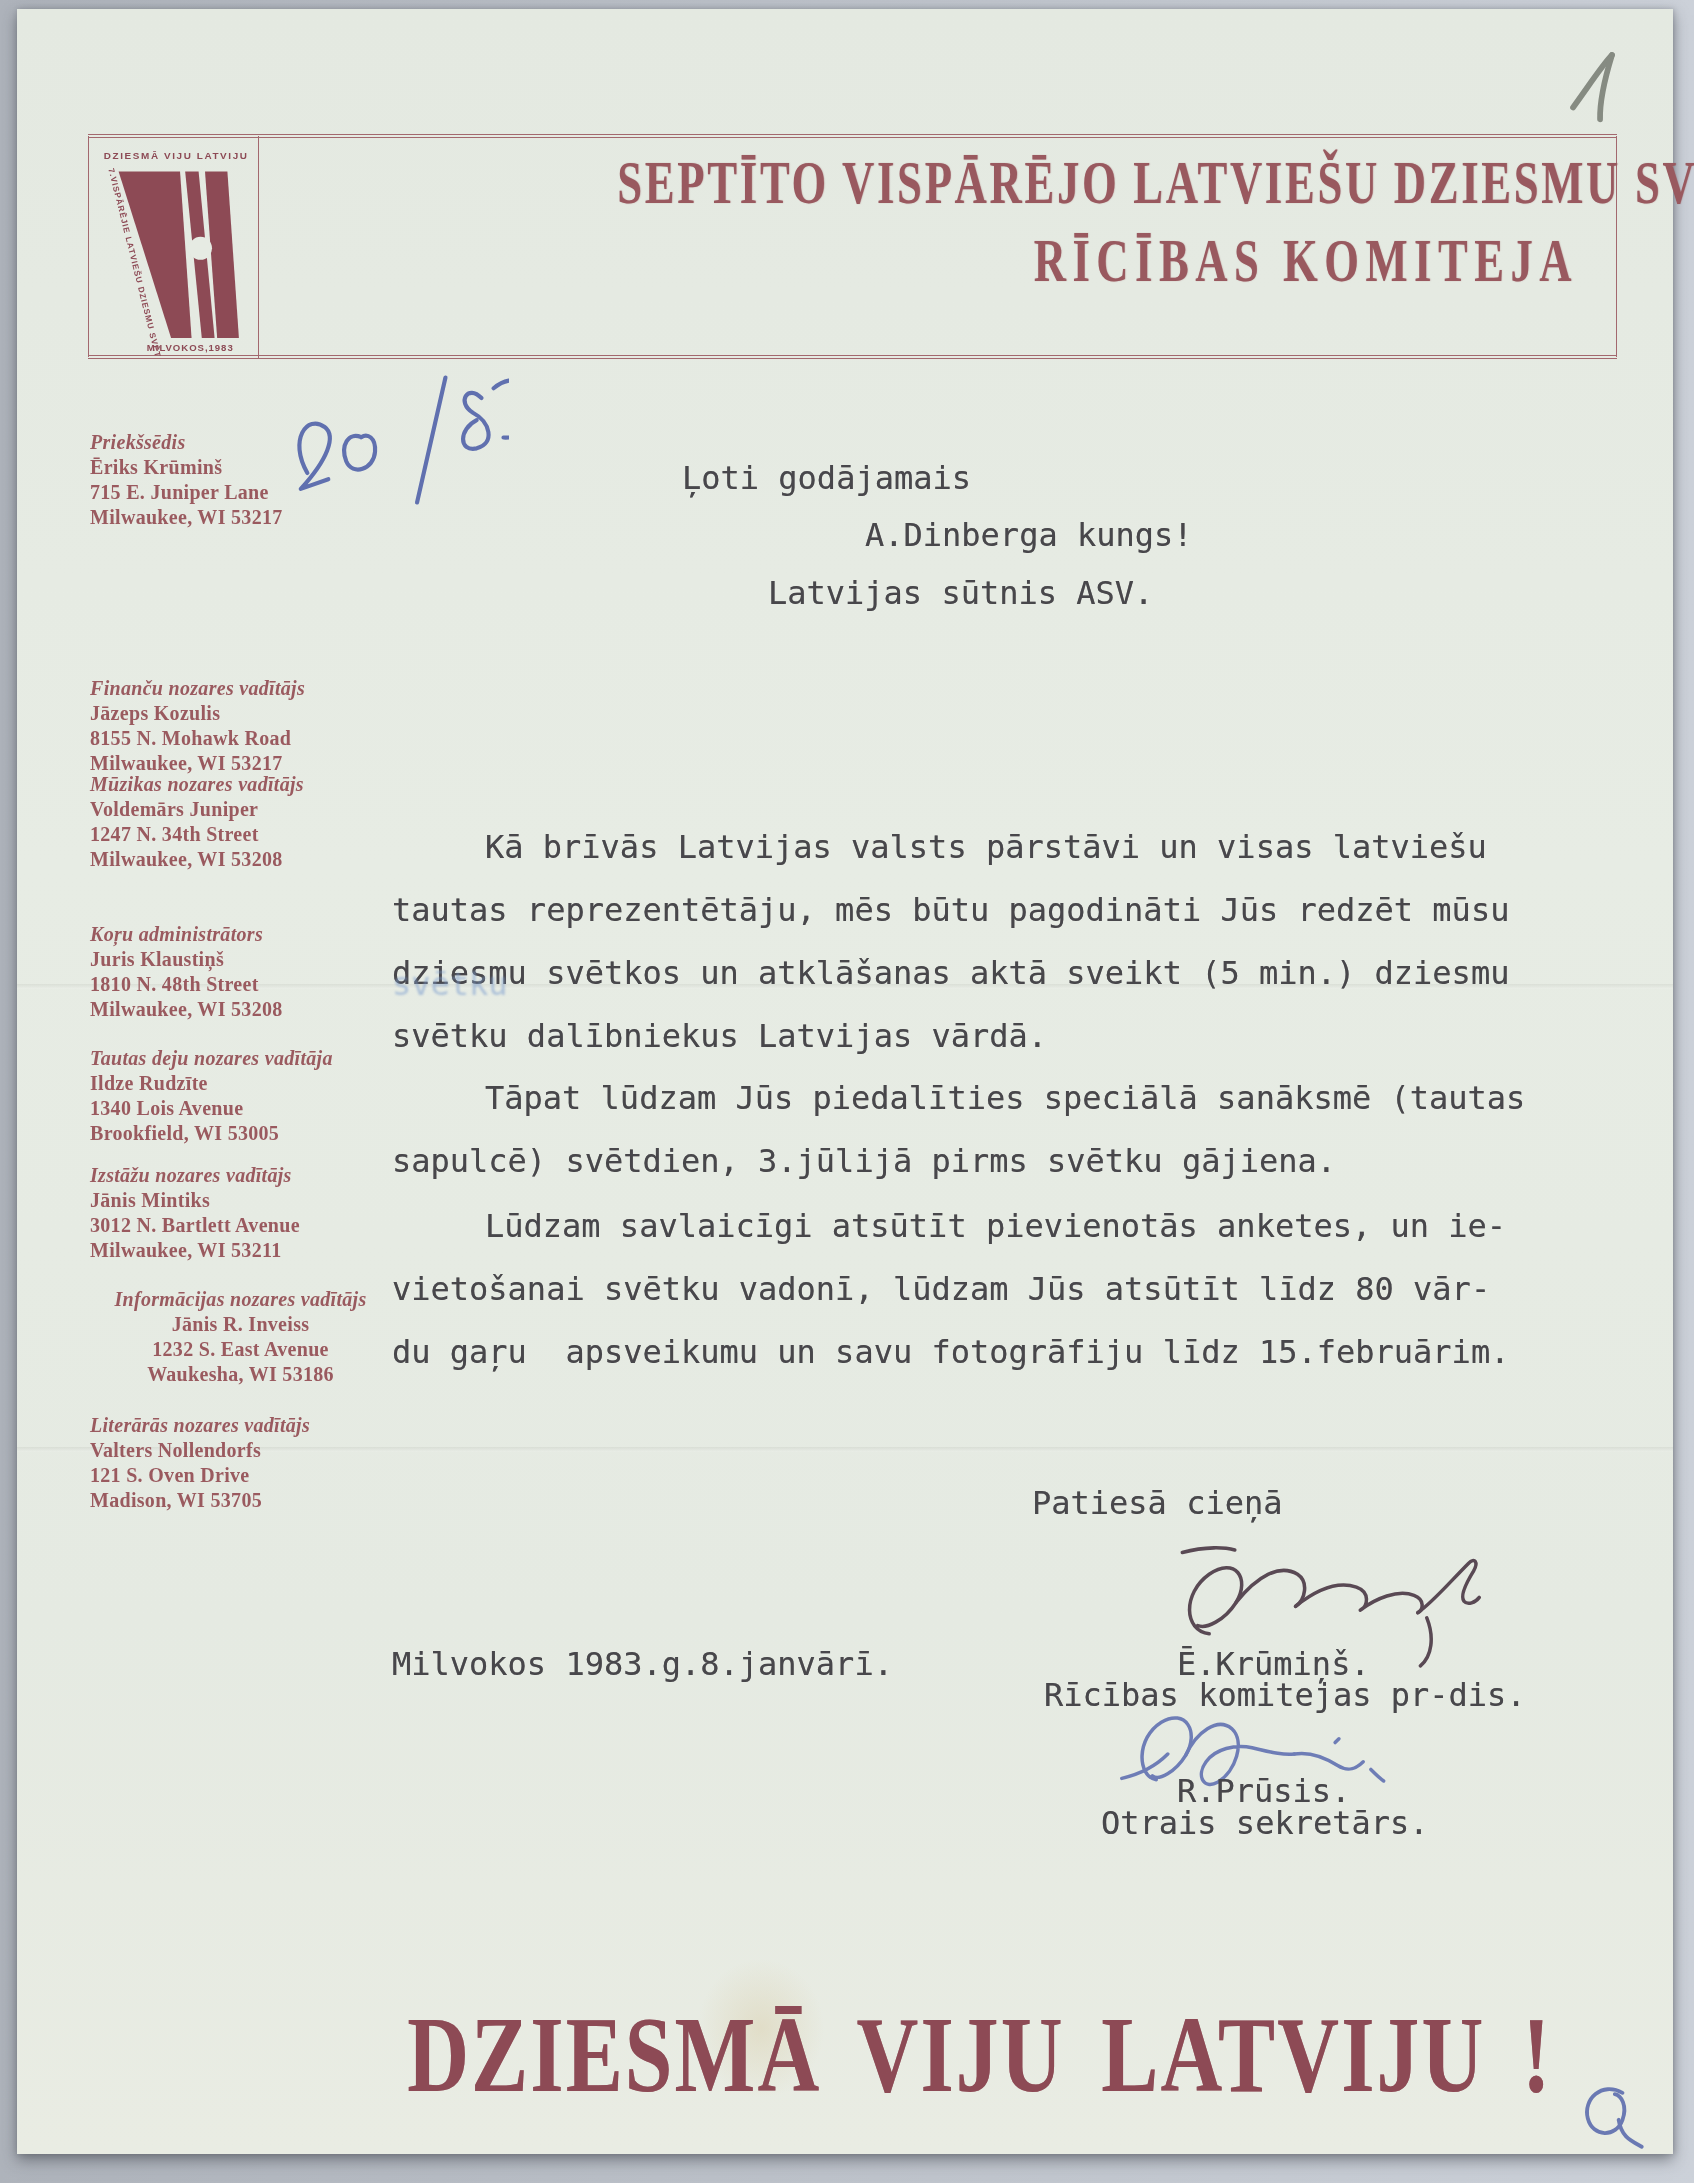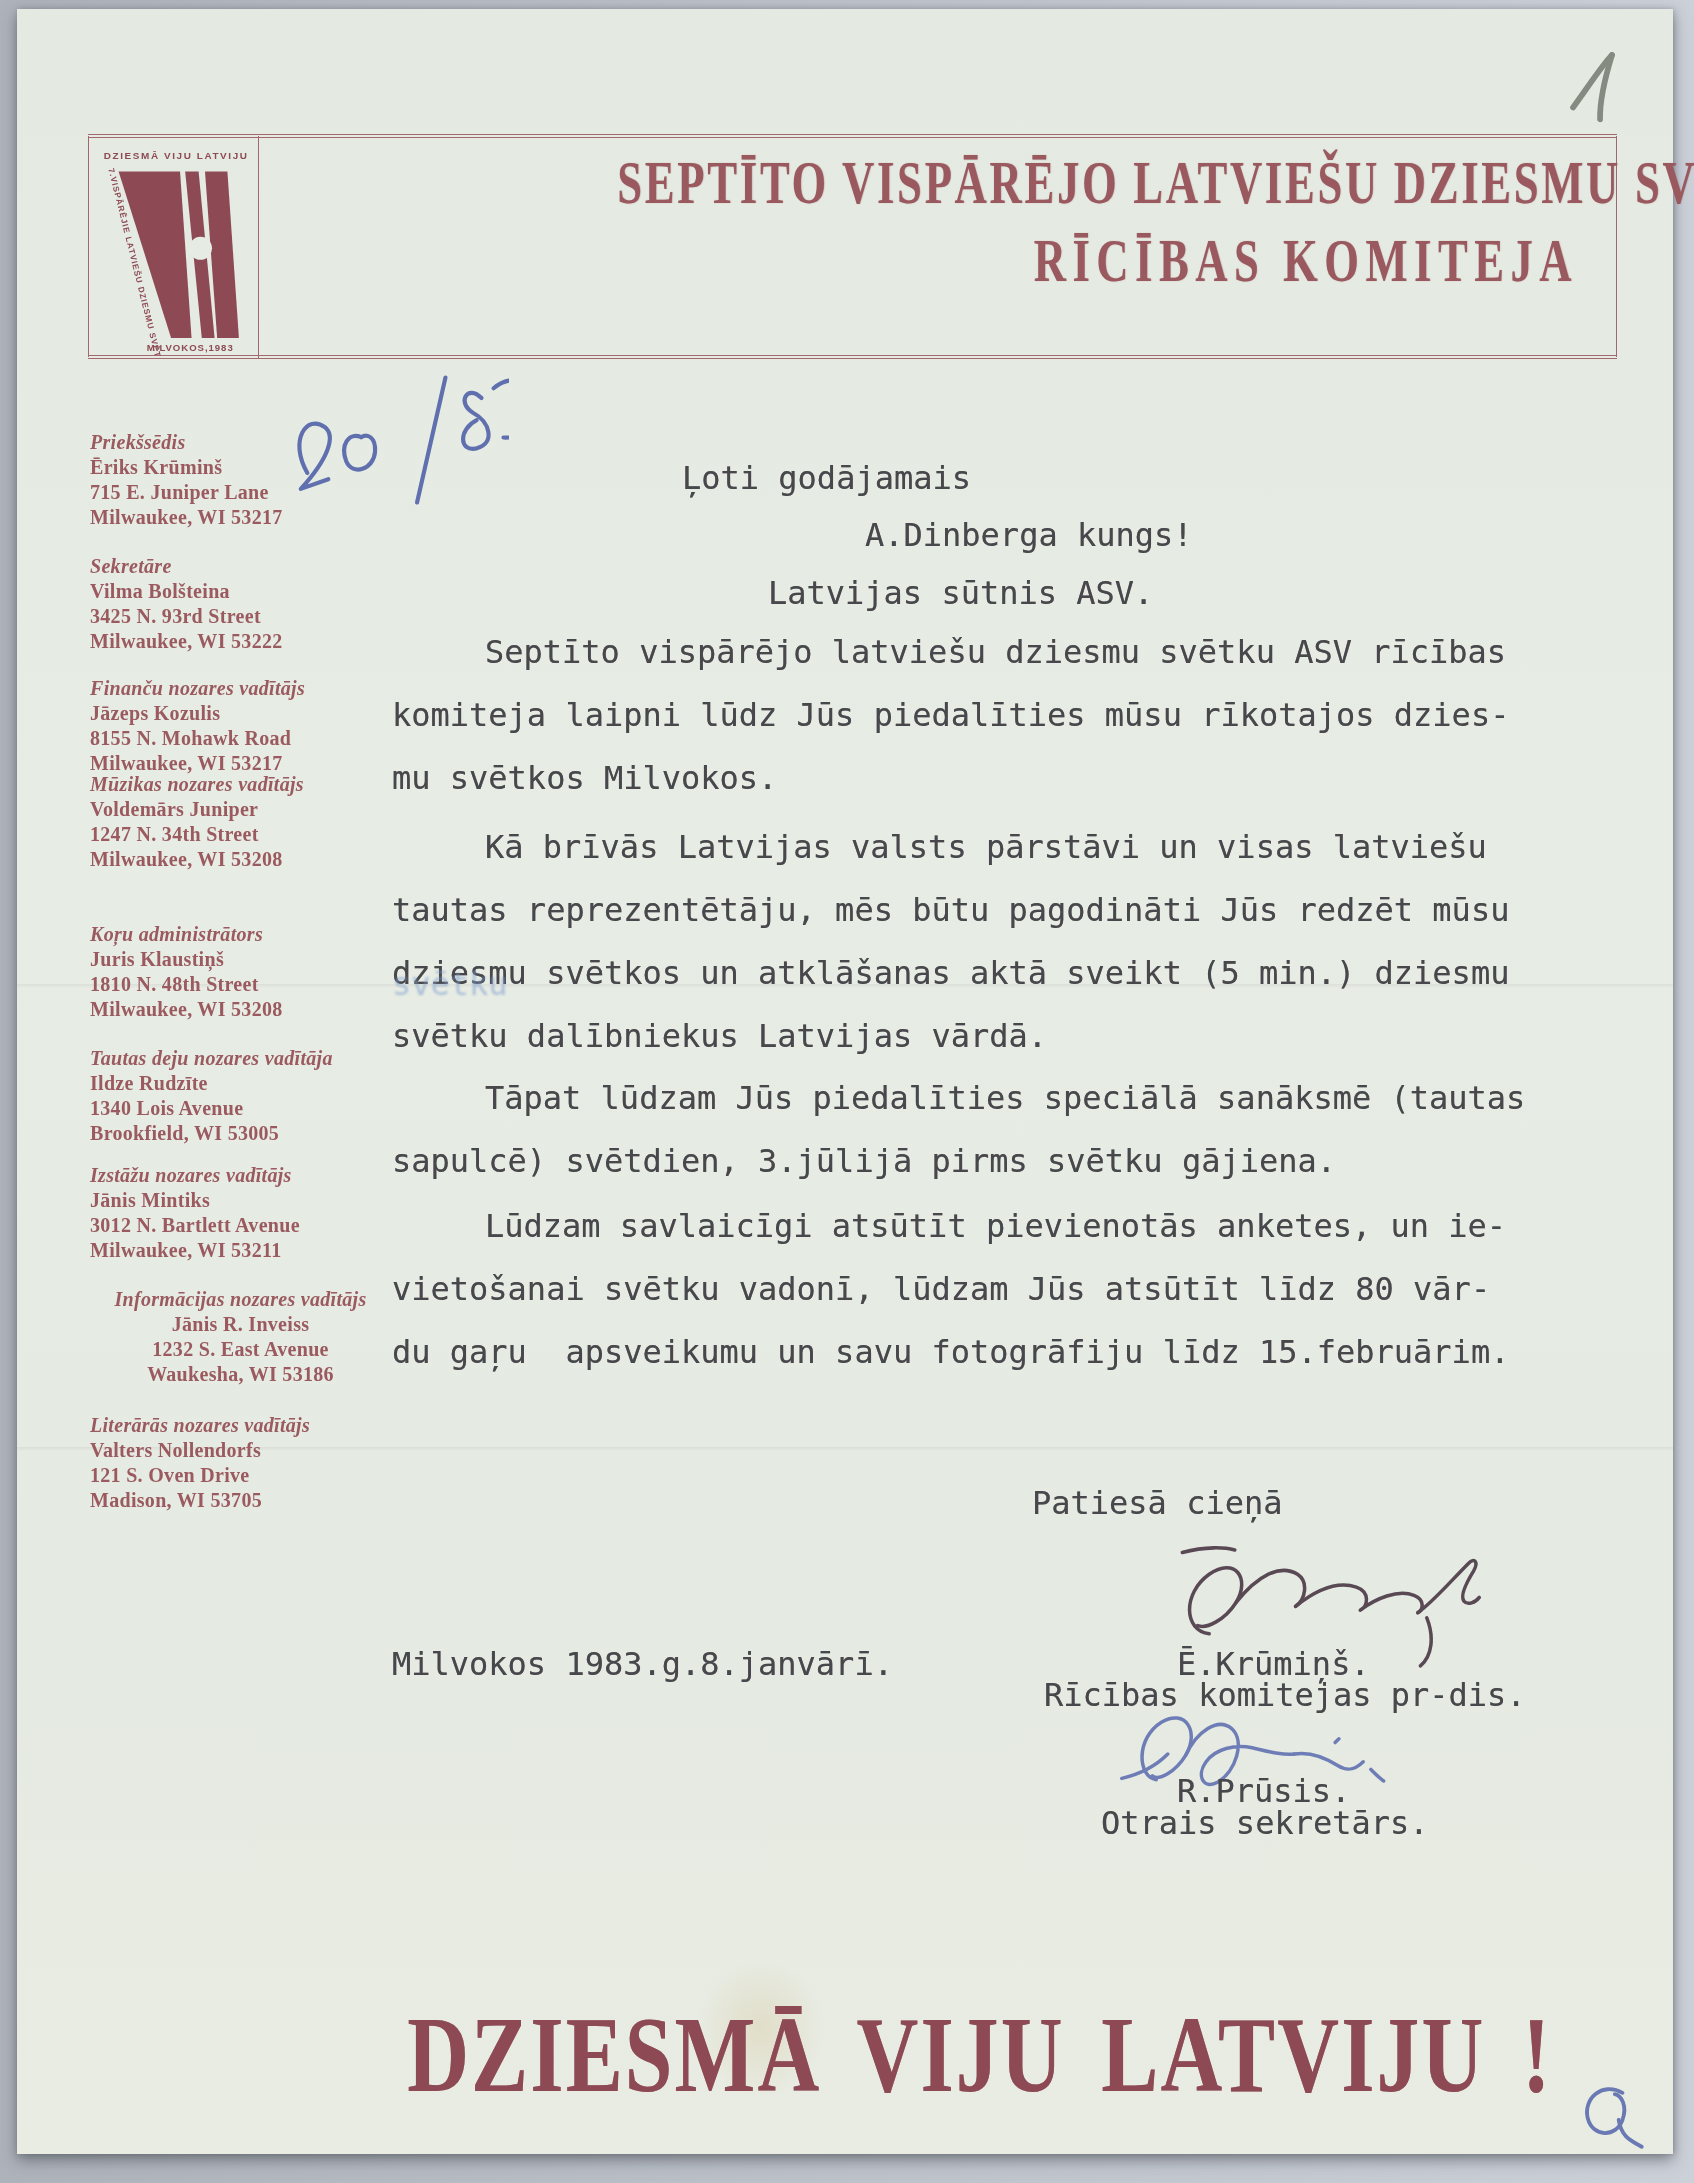--- a/index.html
+++ b/index.html
@@ -70,26 +70,20 @@
       <path d="M352,40 C388,14 414,42 384,66 C420,72 412,124 362,118"></path>
     </g>
   </svg>
 
   <div class="sb-entry" style="top:430px;">
     <div class="sb-role">Priekšsēdis</div>
     <div class="sb-line">Ēriks Krūminš</div>
     <div class="sb-line">715 E. Juniper Lane</div>
     <div class="sb-line">Milwaukee, WI 53217</div>
   </div>
-  <div class="sb-entry" style="top:554px;">
-    <div class="sb-role">Sekretāre</div>
-    <div class="sb-line">Vilma Bolšteina</div>
-    <div class="sb-line">3425 N. 93rd Street</div>
-    <div class="sb-line">Milwaukee, WI 53222</div>
-  </div>
   <div class="sb-entry" style="top:676px;">
     <div class="sb-role">Finanču nozares vadītājs</div>
     <div class="sb-line">Jāzeps Kozulis</div>
     <div class="sb-line">8155 N. Mohawk Road</div>
     <div class="sb-line">Milwaukee, WI 53217</div>
   </div>
   <div class="sb-entry" style="top:772px;">
     <div class="sb-role">Mūzikas nozares vadītājs</div>
     <div class="sb-line">Voldemārs Juniper</div>
     <div class="sb-line">1247 N. 34th Street</div>
@@ -123,23 +117,20 @@
     <div class="sb-role">Literārās nozares vadītājs</div>
     <div class="sb-line">Valters Nollendorfs</div>
     <div class="sb-line">121 S. Oven Drive</div>
     <div class="sb-line">Madison, WI 53705</div>
   </div>
 
   <div class="tw" style="left:682px;top:447px;">Ļoti godājamais</div>
   <div class="tw" style="left:865px;top:504px;">A.Dinberga kungs!</div>
   <div class="tw" style="left:768px;top:562px;">Latvijas sūtnis ASV.</div>
 
-  <div class="tw para" style="left:392px;top:621px;">Septīto vispārējo latviešu dziesmu svētku ASV rīcības
-komiteja laipni lūdz Jūs piedalīties mūsu rīkotajos dzies-
-mu svētkos Milvokos.</div>
   <div class="tw para" style="left:392px;top:816px;">Kā brīvās Latvijas valsts pārstāvi un visas latviešu
 tautas reprezentētāju, mēs būtu pagodināti Jūs redzēt mūsu
 dziesmu svētkos un atklāšanas aktā sveikt (5 min.) dziesmu
 svētku dalībniekus Latvijas vārdā.</div>
   <div class="ghost">svētku</div>
   <div class="tw para" style="left:392px;top:1067px;">Tāpat lūdzam Jūs piedalīties speciālā sanāksmē (tautas
 sapulcē) svētdien, 3.jūlijā pirms svētku gājiena.</div>
   <div class="tw para" style="left:392px;top:1195px;">Lūdzam savlaicīgi atsūtīt pievienotās anketes, un ie-
 vietošanai svētku vadonī, lūdzam Jūs atsūtīt līdz 80 vār-
 du gaŗu  apsveikumu un savu fotogrāfiju līdz 15.februārim.</div>

